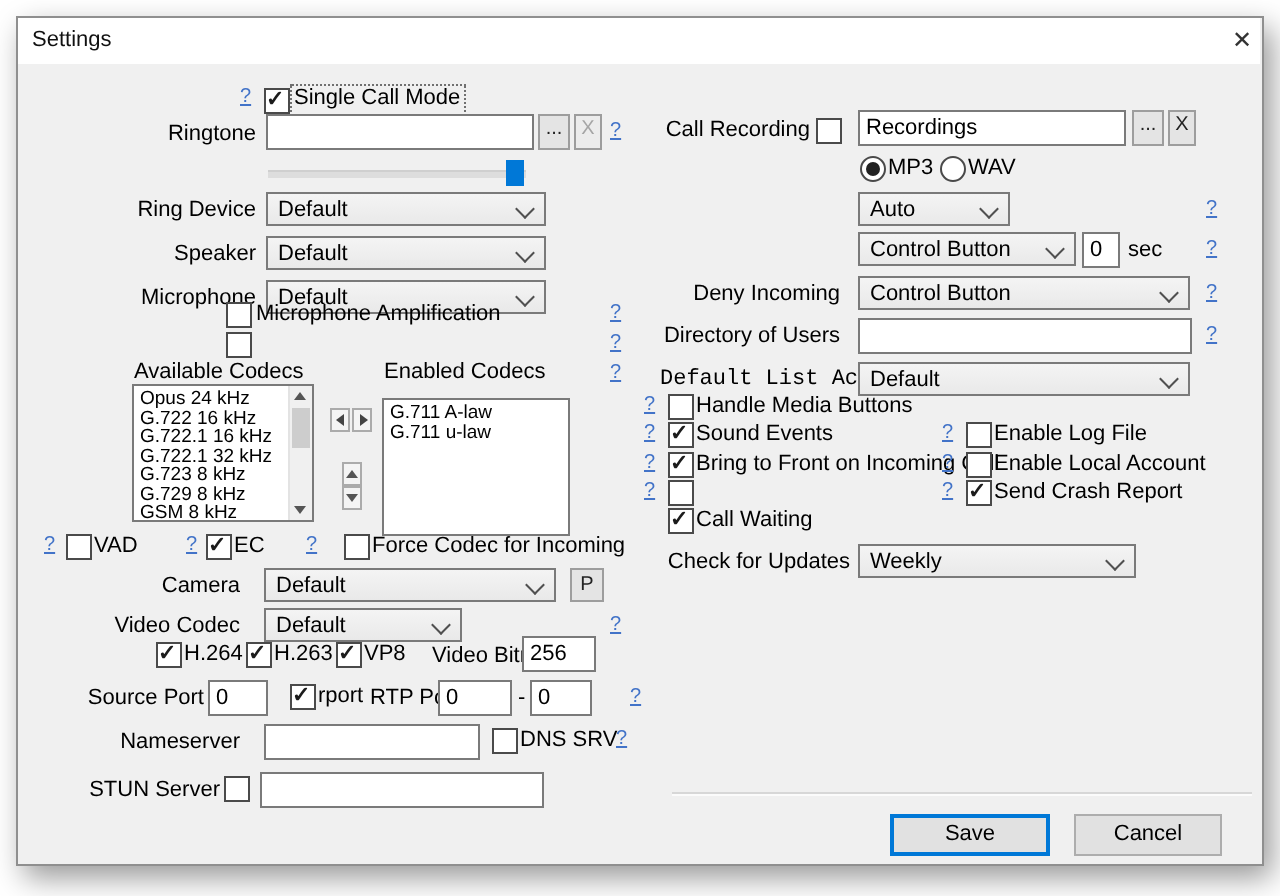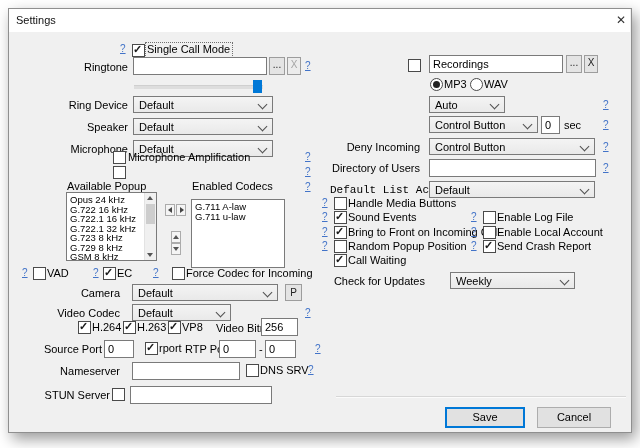--- a/index.html
+++ b/index.html
@@ -87,21 +87,21 @@
       <span class="chev"></span>
   </div>
 
   <span class="cb" style="left:113px;top:151px;"></span>
   <span class="lbl" style="left:128px;top:151px;">Microphone Amplification</span>
   <span class="hl" style="left:305px;top:151px;">?</span>
 
   <span class="cb" style="left:113px;top:166px;"></span>
   <span class="hl" style="left:305px;top:166px;">?</span>
 
-  <span class="lbl" style="left:67px;top:180px;">Available Popup</span>
+  <span class="lbl" style="left:67px;top:180px;">Available Codecs</span>
   <span class="lbl" style="left:192px;top:180px;">Enabled Codecs</span>
   <span class="hl" style="left:305px;top:181px;">?</span>
 
   <div class="listbox" style="left:66px;top:192px;width:91px;height:69px;">
     <div style="padding:2px 0 0 1px;">
       <div class="li">Opus 24 kHz</div>
       <div class="li">G.722 16 kHz</div>
       <div class="li">G.722.1 16 kHz</div>
       <div class="li">G.722.1 32 kHz</div>
       <div class="li">G.723 8 kHz</div>
@@ -185,20 +185,21 @@
   <span class="lblr" style="left:40px;top:365px;width:80px;">Nameserver</span>
   <input class="txt" style="left: 132px; top: 362px; width: 108px; height: 18px;" value="">
   <span class="cb" style="left:246px;top:364px;"></span>
   <span class="lbl" style="left:260px;top:364px;">DNS SRV</span>
   <span class="hl" style="left:308px;top:364px;">?</span>
 
   <span class="lblr" style="left:30px;top:389px;width:80px;">STUN Server</span>
   <span class="cb" style="left:112px;top:388px;"></span>
   <input class="txt" style="left: 130px; top: 386px; width: 142px; height: 18px;" value="">
 
+  <span class="lblr" style="left:315px;top:59px;width:90px;">Call Recording</span>
   <span class="cb" style="left:408px;top:59px;"></span>
   <input class="txt" style="left: 429px; top: 55px; width: 134px; height: 18px;" value="Recordings">
   <span class="sbtn" style="left:566px;top:55px;width:16px;height:18px;">...</span>
   <span class="sbtn" style="left:584px;top:55px;width:14px;height:18px;">X</span>
 
   <span class="rad on" style="left:430px;top:78px;"></span>
   <span class="lbl" style="left:444px;top:78px;">MP3</span>
   <span class="rad" style="left:470px;top:78px;"></span>
   <span class="lbl" style="left:484px;top:78px;">WAV</span>
 
@@ -246,30 +247,29 @@
 
   <span class="hl" style="left:322px;top:226px;">?</span>
   <span class="cb on" style="left:334px;top:226px;"></span>
   <span class="lbl" style="left:348px;top:226px;">Bring to Front on Incoming Call</span>
   <span class="hl" style="left:471px;top:226px;">?</span>
   <span class="cb" style="left:483px;top:226px;"></span>
   <span class="lbl" style="left:497px;top:226px;">Enable Local Account</span>
 
   <span class="hl" style="left:322px;top:240px;">?</span>
   <span class="cb" style="left:334px;top:240px;"></span>
-  <span class="lbl" style="left:348px;top:240px;">Random Popup Position</span>
   <span class="hl" style="left:471px;top:240px;">?</span>
   <span class="cb on" style="left:483px;top:240px;"></span>
   <span class="lbl" style="left:497px;top:240px;">Send Crash Report</span>
 
   <span class="cb on" style="left:334px;top:254px;"></span>
   <span class="lbl" style="left:348px;top:254px;">Call Waiting</span>
 
   <span class="lblr" style="left:330px;top:275px;width:95px;">Check for Updates</span>
-  <div class="dd" style="left:450px;top:272px;width:125px;">
+  <div class="dd" style="left:429px;top:272px;width:139px;">
     <span class="dtx">Weekly</span>
       <span class="chev"></span>
   </div>
 
   <div class="etch" style="left:336px;top:396px;width:290px;"></div>
   <span class="btn def" style="left:445px;top:407px;width:80px;height:21px;">Save</span>
   <span class="btn" style="left:537px;top:407px;width:74px;height:21px;">Cancel</span>
 </div>
 
 </body></html>

